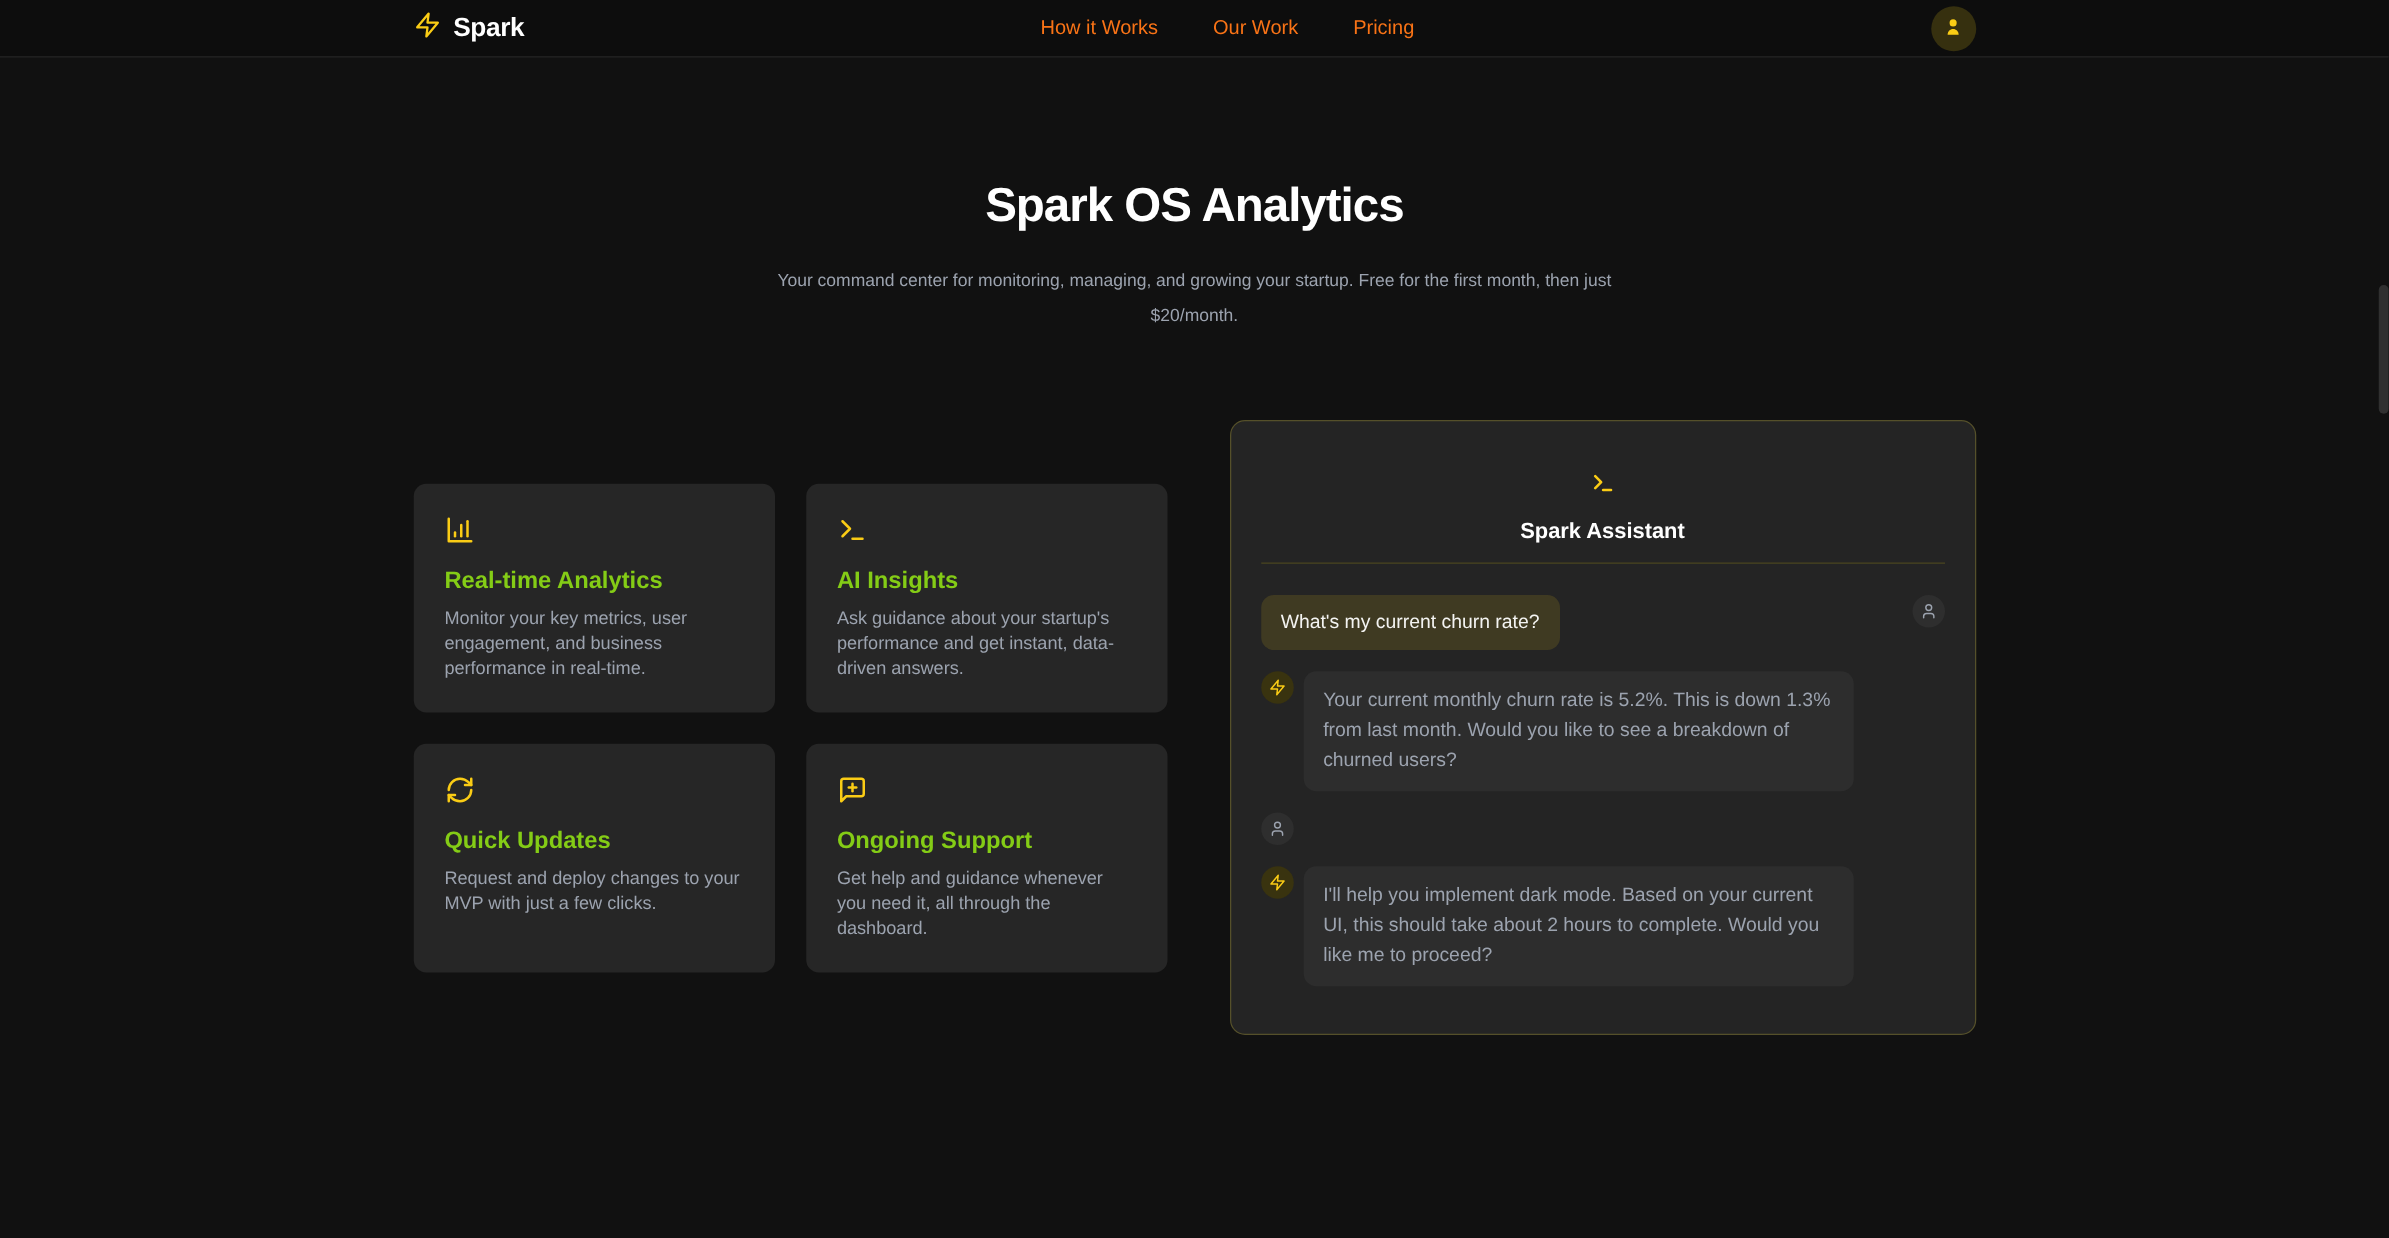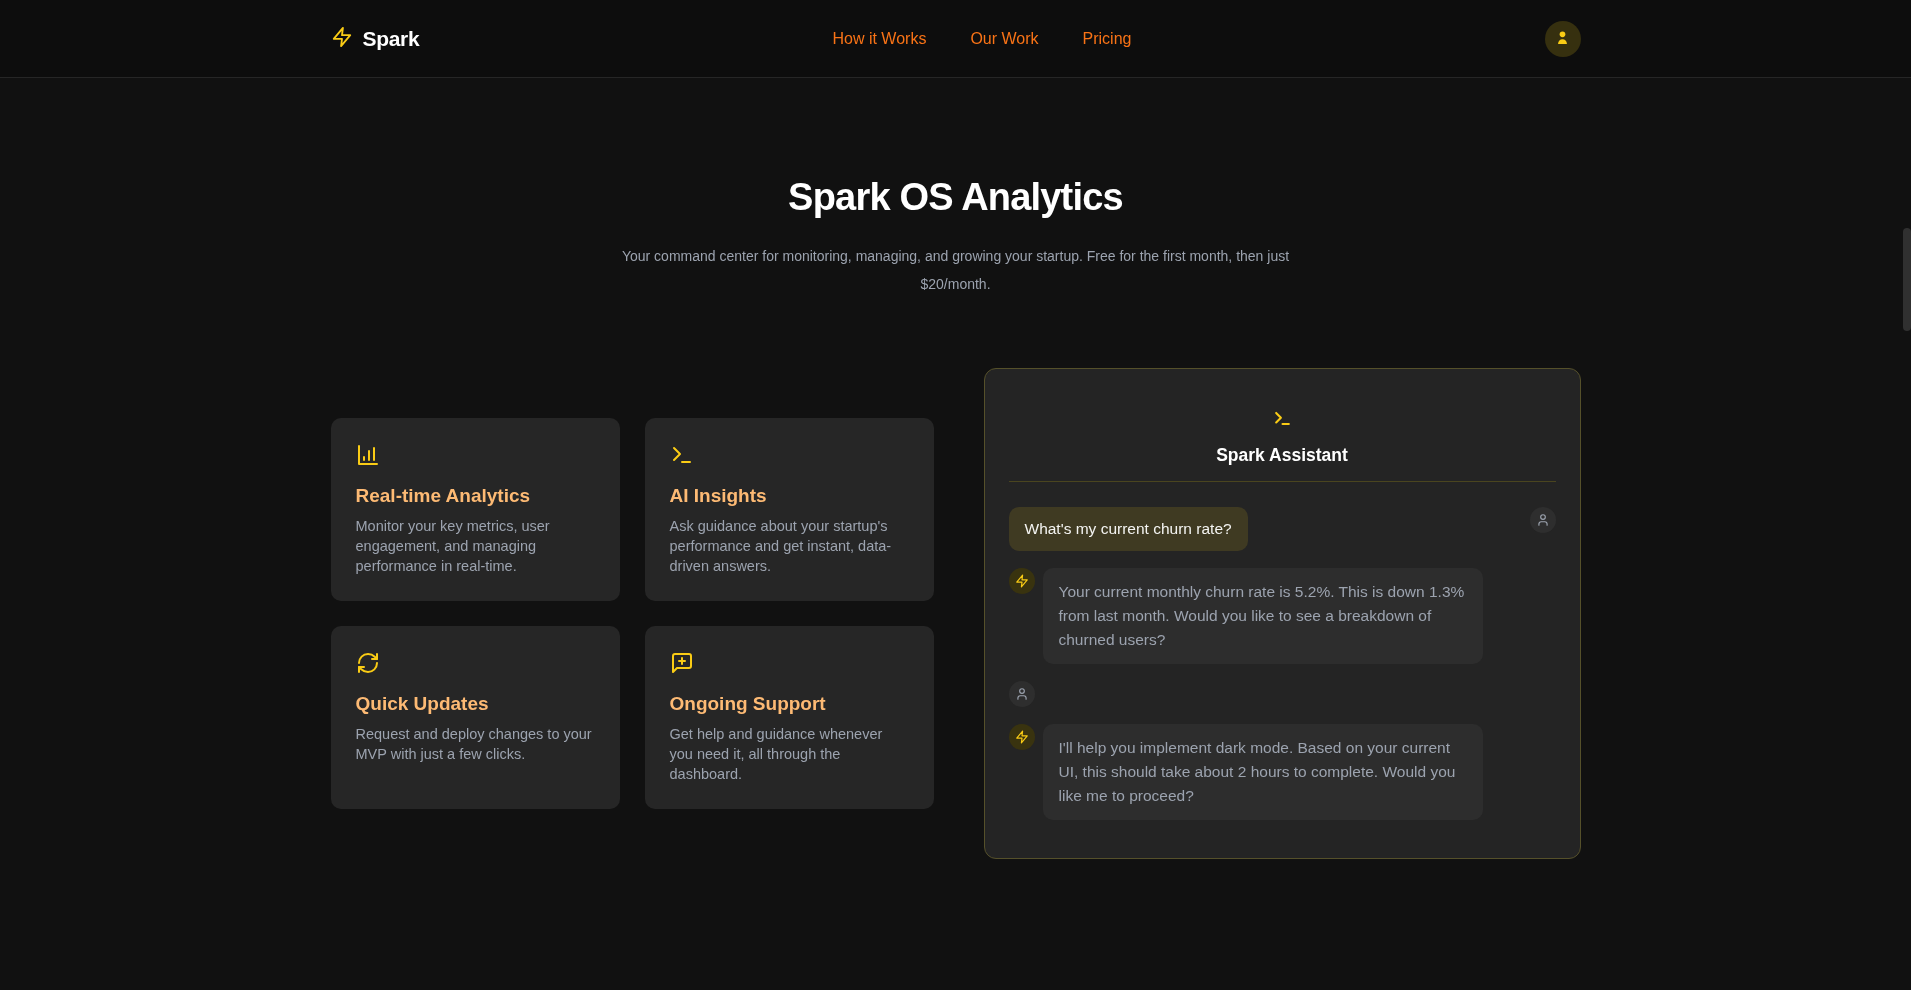--- a/index.html
+++ b/index.html
@@ -6,21 +6,21 @@
   html, body { width: 1911px; height: 990px; overflow: hidden; }
   body {
     background: #111111;
     font-family: "Liberation Sans", sans-serif;
     color: #ffffff;
     position: relative;
   }
 
   
   .navbar {
-    height: 78px;
+    height: 46px;
     background: #0d0d0d;
     border-bottom: 1px solid #262626;
   }
   .nav-inner {
     max-width: 1250px;
     height: 100%;
     margin: 0 auto;
     display: flex;
     align-items: center;
     justify-content: space-between;
@@ -55,21 +55,21 @@
     display: flex; gap: 50px; align-items: center;
   }
   .features-grid {
     width: 603px; flex: none;
     display: grid; grid-template-columns: 1fr 1fr; gap: 25px;
   }
   .card {
     background: #262626; border-radius: 10px; padding: 25px;
   }
   .card-icon svg { width: 24px; height: 24px; color: #facc15; display: block; }
-  .card-title { margin: 18px 0 9px; font-size: 19px; font-weight: 700; color: #fdba74; }
+  .card-title { margin: 18px 0 9px; font-size: 19px; font-weight: 700; color: #84cc16; }
   .card-desc { font-size: 14.5px; line-height: 20px; color: #9ca3af; }
 
   
   .chat-panel {
     width: 597px; flex: none;
     background: #242424;
     border: 1px solid #55502a;
     border-radius: 12px;
   }
   .chat-header {
@@ -143,21 +143,21 @@
     <div class="card">
       <span class="card-icon">
         <svg viewBox="0 0 24 24" fill="none" stroke="currentColor" stroke-width="2" stroke-linecap="round" stroke-linejoin="round">
             <path d="M3 3v18h18"></path>
             <path d="M8 17v-3"></path>
             <path d="M13 17V8"></path>
             <path d="M18 17V5"></path>
           </svg>
       </span>
       <h3 class="card-title">Real-time Analytics</h3>
-      <p class="card-desc">Monitor your key metrics, user engagement, and managing performance in real-time.</p>
+      <p class="card-desc">Monitor your key metrics, user engagement, and business performance in real-time.</p>
     </div>
 
     <div class="card">
       <span class="card-icon">
         <svg viewBox="0 0 24 24" fill="none" stroke="currentColor" stroke-width="2" stroke-linecap="round" stroke-linejoin="round">
             <polyline points="4 17 10 11 4 5"></polyline>
             <line x1="12" y1="19" x2="20" y2="19"></line>
           </svg>
       </span>
       <h3 class="card-title">AI Insights</h3>

